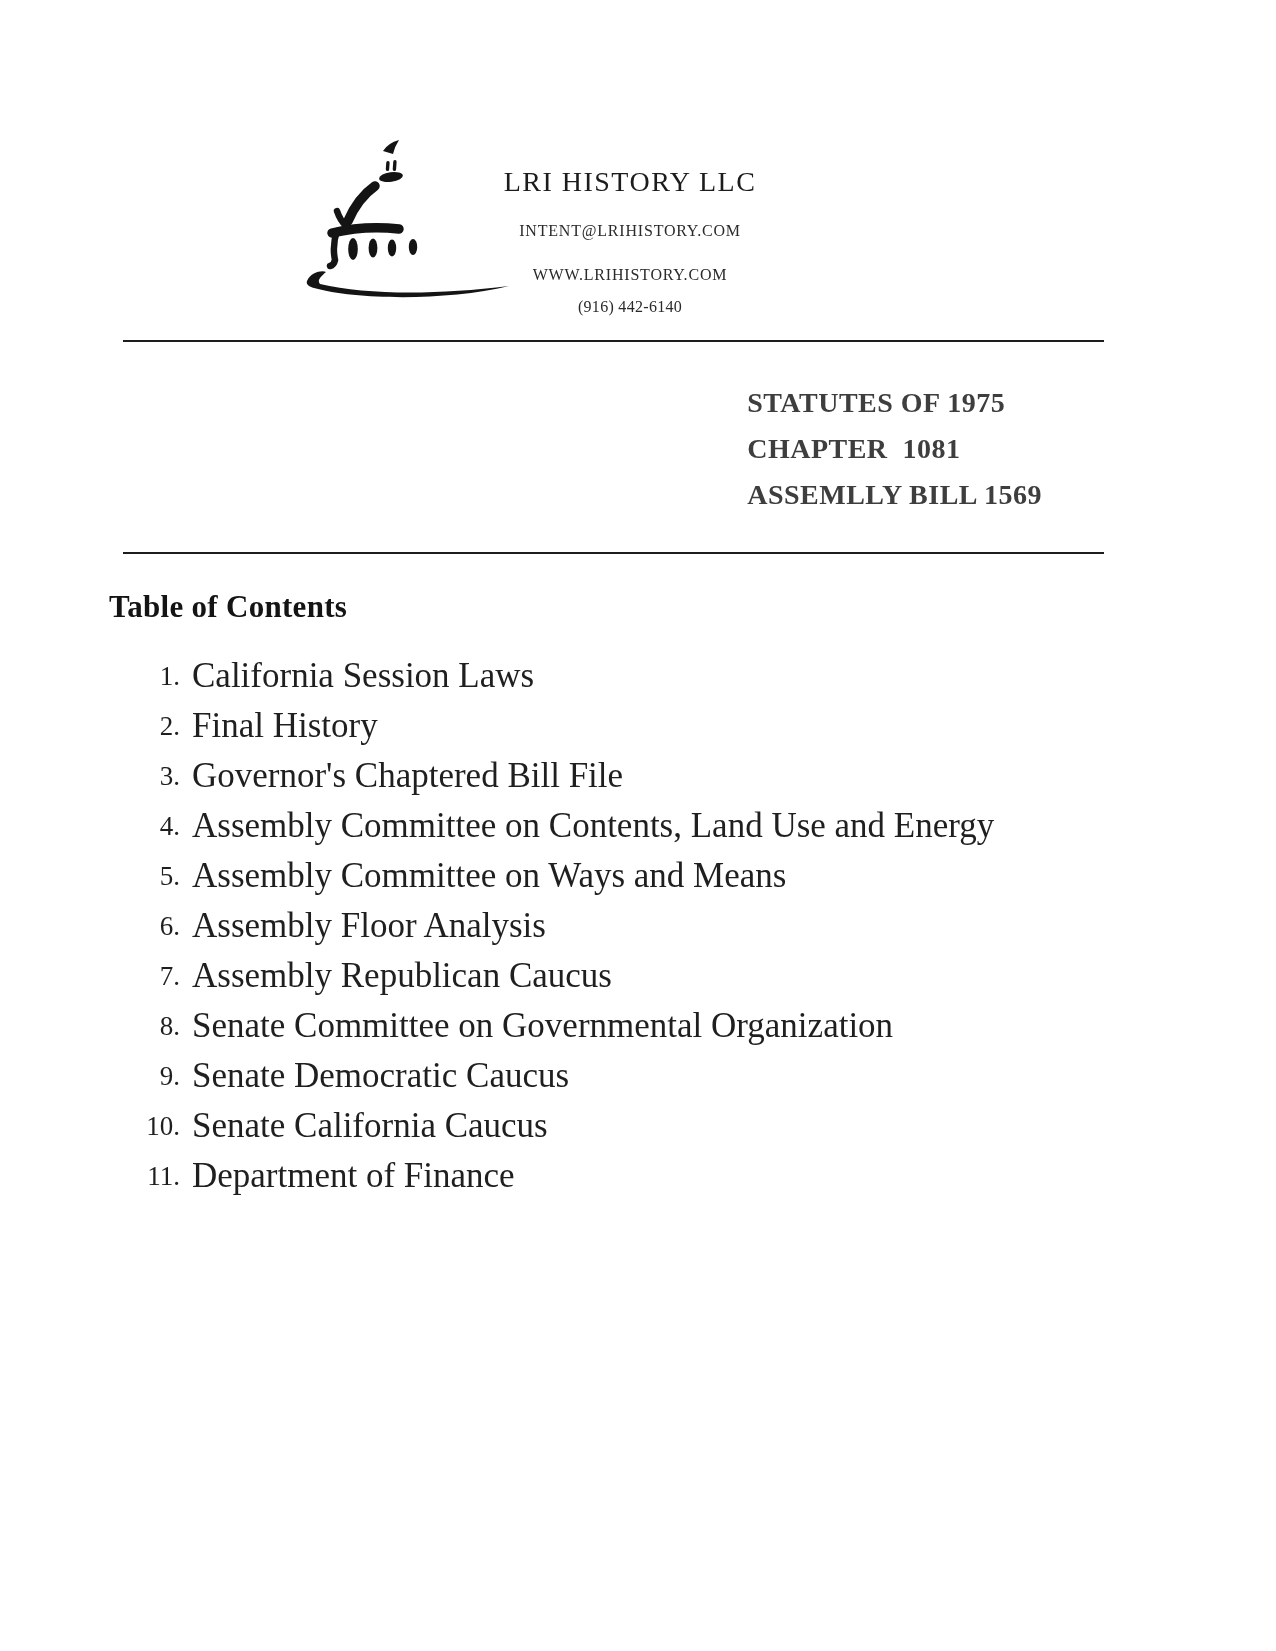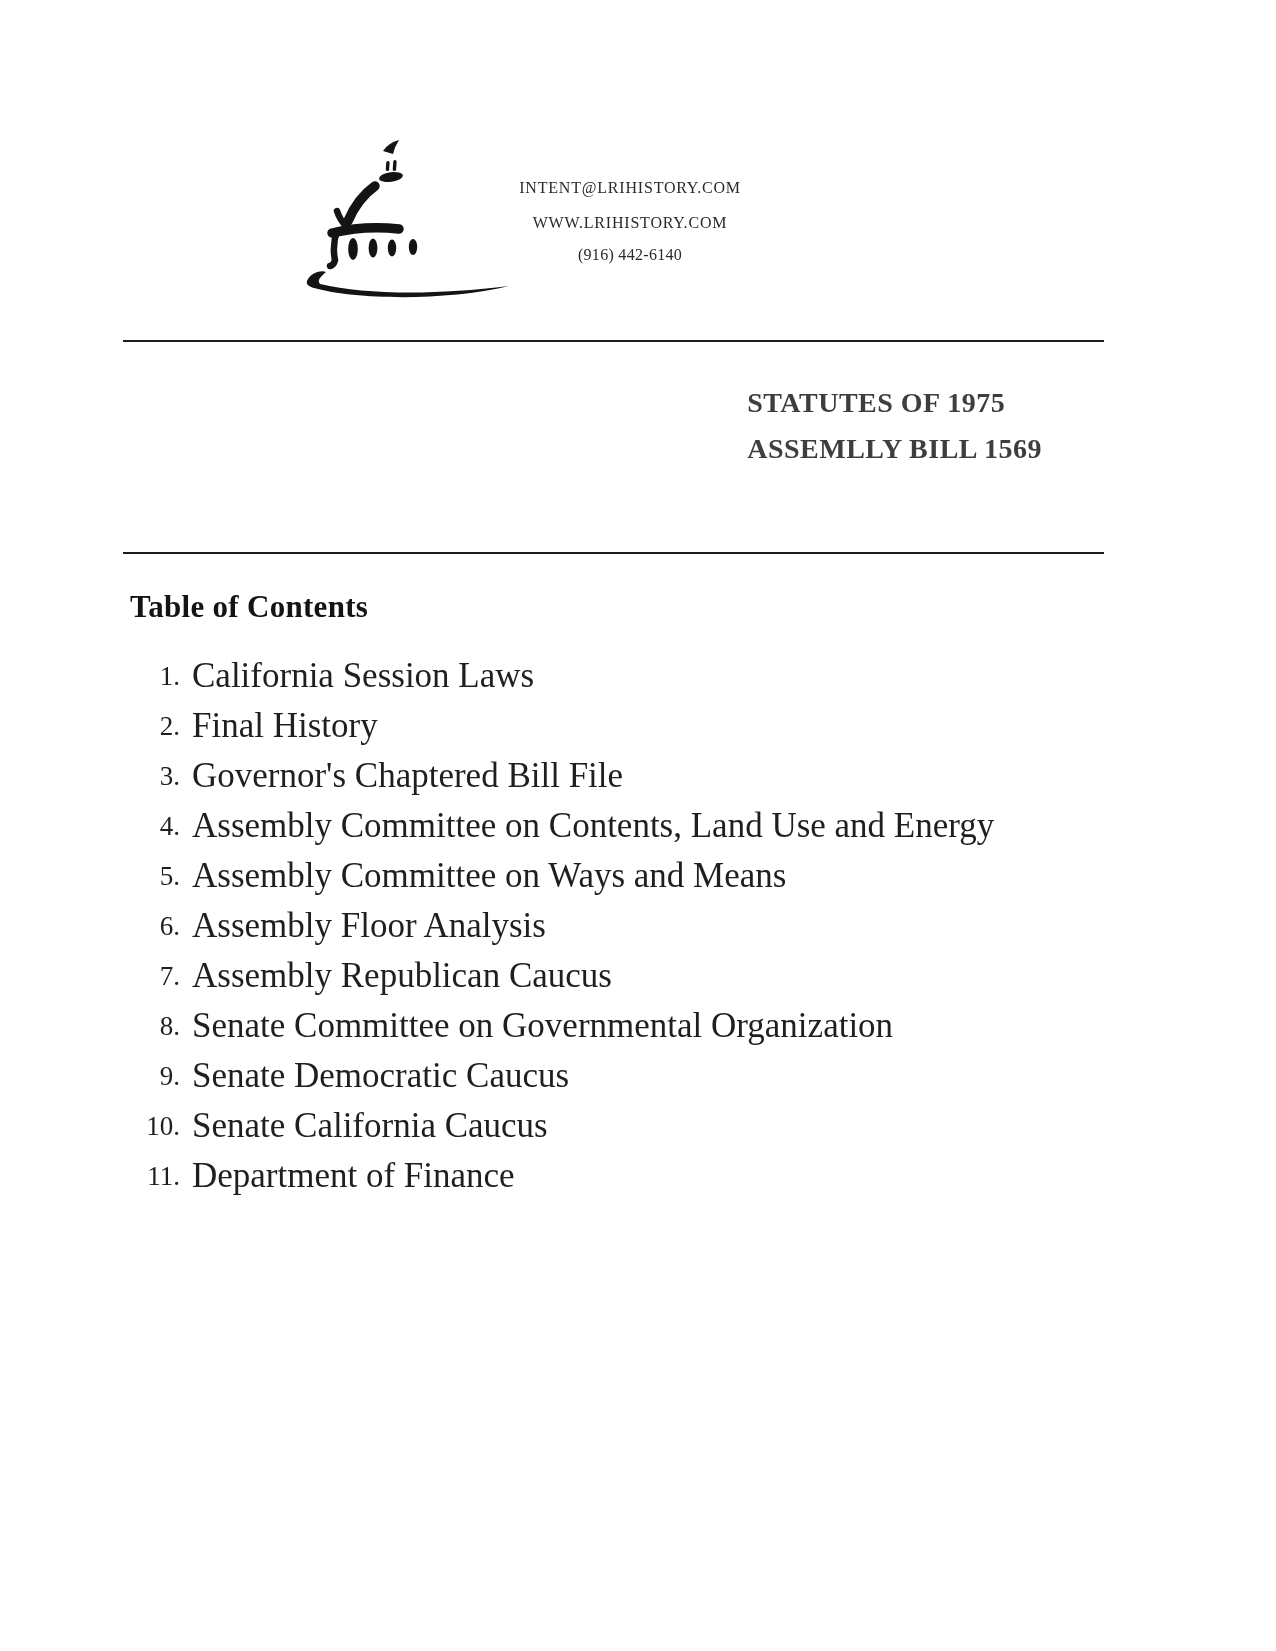--- a/index.html
+++ b/index.html
@@ -18,21 +18,21 @@
   .letterhead {
     position: absolute; left: 420px; top: 165px; width: 420px;
     text-align: center;
   }
   .company {
     font-size: 28px; line-height: 34px; letter-spacing: 1.5px;
     color: #1c1c1c; white-space: pre;
   }
   .contact {
     font-size: 16px; line-height: 24px; letter-spacing: 0.8px;
-    color: #2a2a2a; margin-top: 11px; white-space: pre;
+    color: #2a2a2a; margin-top: 20px; white-space: pre;
   }
   .contact.phone { margin-top: 8px; letter-spacing: 0.3px; }
 
   
   .rule {
     position: absolute; left: 123px; width: 981px; height: 2px;
     background: #1d1d1d;
   }
   .rule-top { top: 340px; }
   .rule-bottom { top: 552px; }
@@ -41,21 +41,21 @@
   .ref-block {
     position: absolute; right: 234px; top: 380px;
   }
   .ref-line {
     font-size: 28px; line-height: 46px; font-weight: bold;
     letter-spacing: 0.5px; color: #3e3e3e; white-space: pre;
   }
 
   
   .toc-title {
-    position: absolute; left: 130px; top: 589px;
+    position: absolute; left: 109px; top: 589px;
     font-size: 31px; line-height: 36px; font-weight: bold;
     letter-spacing: 0.3px; color: #141414; margin: 0;
   }
   .toc-list { position: absolute; left: 123px; top: 651px; }
   .toc-row { display: flex; height: 50px; line-height: 50px; }
   .toc-num {
     width: 57px; text-align: right;
     font-size: 27px; color: #1f1f1f; white-space: pre;
   }
   .toc-label {
@@ -89,30 +89,32 @@
     <ellipse cx="78" cy="123" rx="4.4" ry="9.5" fill="#141414"></ellipse>
     <ellipse cx="97" cy="123" rx="4.2" ry="8.5" fill="#141414"></ellipse>
     <ellipse cx="118" cy="122" rx="4.2" ry="8" fill="#141414"></ellipse>
 
     <path d="M12,156 C16,147 27,145 31,147 C25,152 22,156 25,159
              C72,170 142,170 214,161
              C152,176 62,175 19,163 C13,161 11,159 12,156 Z" fill="#141414"></path>
   </svg>
 
   <div class="letterhead">
+    <div class="company">LRI HISTORY LLC</div>
     <div class="contact">INTENT@LRIHISTORY.COM</div>
     <div class="contact">WWW.LRIHISTORY.COM</div>
     <div class="contact phone">(916) 442-6140</div>
   </div>
 
   <div class="rule rule-top"></div>
   <div class="rule rule-bottom"></div>
 
   <div class="ref-block">
     <div class="ref-line">STATUTES OF 1975</div>
+    <div class="ref-line">CHAPTER  1081</div>
     <div class="ref-line">ASSEMLLY BILL 1569</div>
   </div>
 
   <h1 class="toc-title">Table of Contents</h1>
 
   <div class="toc-list">
     <div class="toc-row">
       <span class="toc-num">1.</span>
       <span class="toc-label">California Session Laws</span>
     </div>

